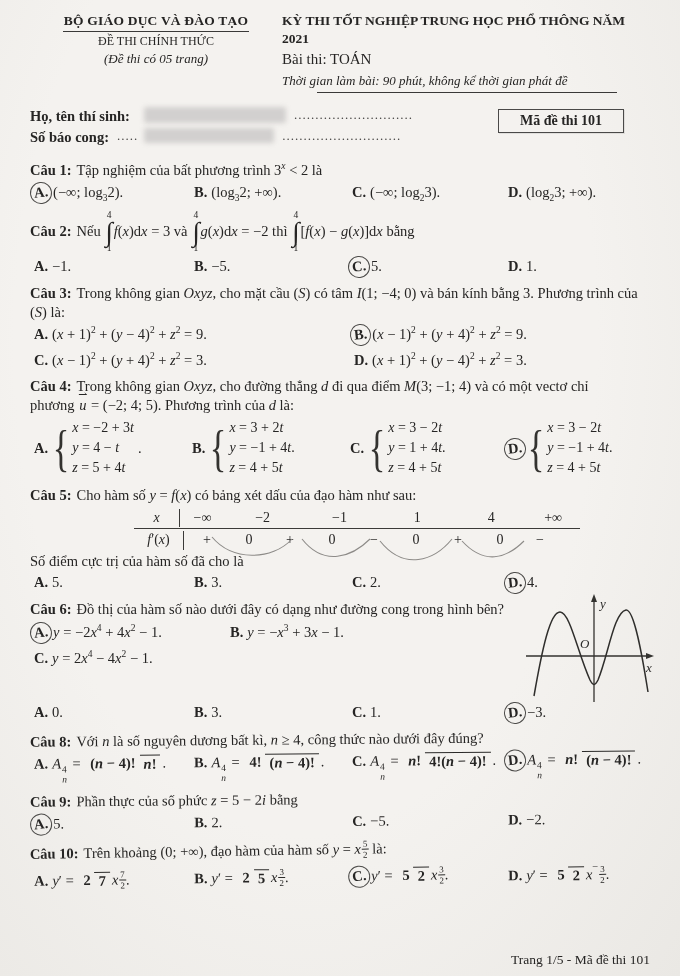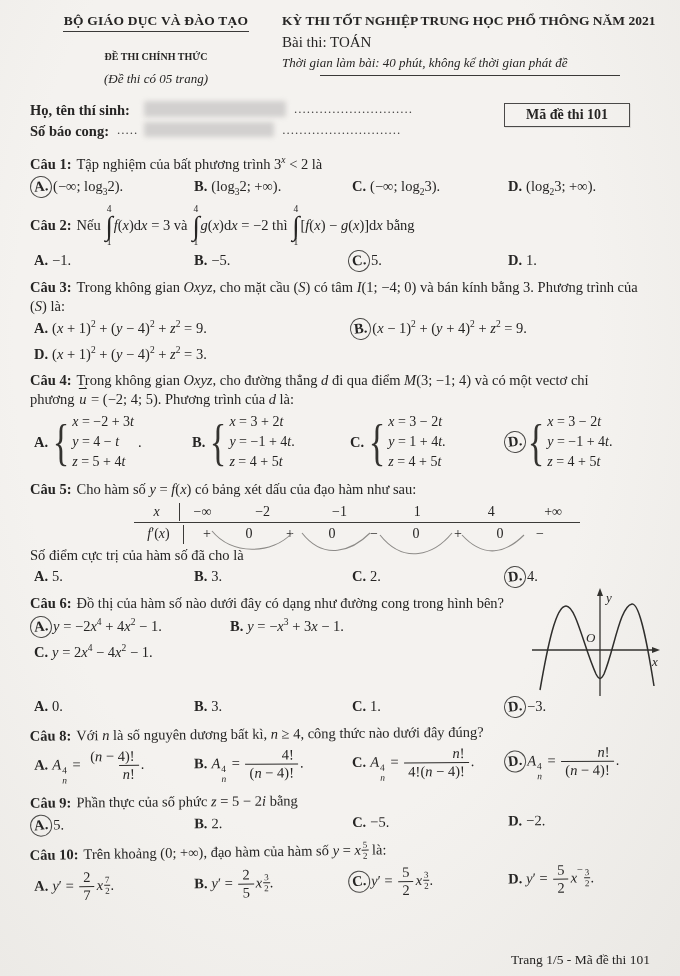--- a/index.html
+++ b/index.html
@@ -1,30 +1,30 @@
 <!DOCTYPE html>
 <html><head>
 <meta charset="utf-8">
 <style>
   html,body{margin:0;padding:0;background:#dddbd8;}
   .page{
     position:relative; width:680px; height:976px; overflow:hidden;
     background:radial-gradient(ellipse at 45% 35%, #f4f2ef 55%, #eae8e4 100%);
     font-family:"Liberation Serif","DejaVu Serif",serif;
     color:#262524; font-size:14.5px; line-height:1.3;
-    box-sizing:border-box; padding:12px 22px 0 30px;
+    box-sizing:border-box; padding:12px 28px 0 30px;
   }
   b,.bold{font-weight:700;}
   .hdr{display:flex; width:100%;}
   .hdr-left{width:252px; text-align:center;}
   .hdr-right{flex:1; text-align:left;}
   .ministry{font-weight:700; font-size:13.5px; letter-spacing:.2px;}
   .uline{height:0; border-bottom:1.3px solid #3a3938; width:186px; margin:1px auto 2px;}
-  .official{font-weight:700; font-size:10px; margin-top:18px;}
-  .pagesnote{font-style:italic; font-size:13px; margin-top:8px;}
+  .official{font-weight:400; font-size:12px; margin-top:2px;}
+  .pagesnote{font-style:italic; font-size:13px; margin-top:2px;}
   .examtitle{font-weight:700; font-size:13.5px;}
   .subject{font-weight:400; font-size:15px; margin-top:3px;}
   .duration{font-style:italic; font-size:13px; margin-top:3px;}
   .uline2{height:0; border-bottom:1.3px solid #3a3938; width:300px; margin:3px auto 0;}
   .cand{position:relative; margin-top:14px; height:46px;}
   .cand-line{display:flex; height:21px;}
   .cand-label{font-weight:700;}
   .blur{background:#d2d0cf; filter:blur(2.5px); border-radius:2px;}
   .blur.b1{width:142px; height:16px; margin-left:14px;}
   .blur.b2{width:130px; height:15px; margin-left:6px;}
@@ -48,21 +48,21 @@
     padding:0 3px 1px 3px; margin:-1px 1px -1px -4px; transform:rotate(-6deg);
   }
   sup{font-size:9.5px;} sub{font-size:9.5px;}
   
   .ig{display:inline-flex; flex-direction:column; align-items:center; vertical-align:middle; line-height:.8; margin:0 1px;}
   .ig .il{font-size:9.5px; line-height:1;}
   .ig .is{font-size:27px; font-weight:400; padding:1px 0;}
   
   .snb{display:inline-flex; flex-direction:column; align-items:flex-start; font-size:9.5px; line-height:1.05; vertical-align:-4px; margin:0 2px 0 1px;}
   
-  .frac{display:inline-flex; flex-direction:column; align-items:flex-end; vertical-align:middle; line-height:1.2; margin:0 2px;}
+  .frac{display:inline-flex; align-items:flex-start; vertical-align:middle; line-height:1.2; margin:0 2px;font-weight:bold;}
   .frac .fd{border-top:1.1px solid #2b2a29;}
   .frac .fn,.frac .fd{padding:0 4px;}
   
   .supfrac{display:inline-flex; flex-direction:column; align-items:center; font-size:9px; line-height:1.15; vertical-align:7px; margin-left:1px;}
   .supfrac span:last-child{border-top:.9px solid #2b2a29; padding:0 1px;}
   .supneg{vertical-align:9px; font-size:10.5px;}
   
   .vec{position:relative; padding:0 1px;}
   .vec:after{content:"⇀"; position:absolute; left:0px; top:-10px; font-size:11px;}
   
@@ -94,21 +94,21 @@
   <div class="hdr">
     <div class="hdr-left">
       <div class="ministry">BỘ GIÁO DỤC VÀ ĐÀO TẠO</div>
       <div class="uline"></div>
       <div class="official">ĐỀ THI CHÍNH THỨC</div>
       <div class="pagesnote">(Đề thi có 05 trang)</div>
     </div>
     <div class="hdr-right">
       <div class="examtitle">KỲ THI TỐT NGHIỆP TRUNG HỌC PHỔ THÔNG NĂM 2021</div>
       <div class="subject">Bài thi: TOÁN</div>
-      <div class="duration">Thời gian làm bài: 40 phút, không kể thời gian phát đề</div>
+      <div class="duration">Thời gian làm bài: 90 phút, không kể thời gian phát đề</div>
       <div class="uline2"></div>
     </div>
   </div>
 
   <div class="cand">
     <div class="cand-line">
       <span class="cand-label">Họ, tên thí sinh:</span>
       <span class="blur b1"></span>
       <span class="dots">............................</span>
     </div>
@@ -153,20 +153,21 @@
       <span class="opt"><span class="okey circ">C.</span><span>5.</span></span>
       <span class="opt"><span class="okey">D.</span><span>1.</span></span>
     </div>
   </div>
 
   <div class="q">
     <div class="stem"><b class="ql">Câu 3:</b><span>Trong không gian <i>Oxyz</i>, cho mặt cầu (<i>S</i>) có tâm <i>I</i>(1; −4; 0) và bán kính bằng 3. Phương trình của (<i>S</i>) là:</span></div>
     <div class="opts g2" style="row-gap:5px;">
       <span class="opt"><span class="okey">A.</span><span>(<i>x</i> + 1)<sup>2</sup> + (<i>y</i> − 4)<sup>2</sup> + <i>z</i><sup>2</sup> = 9.</span></span>
       <span class="opt"><span class="okey circ">B.</span><span>(<i>x</i> − 1)<sup>2</sup> + (<i>y</i> + 4)<sup>2</sup> + <i>z</i><sup>2</sup> = 9.</span></span>
+      <span class="opt"><span class="okey">C.</span><span>(<i>x</i> − 1)<sup>2</sup> + (<i>y</i> + 4)<sup>2</sup> + <i>z</i><sup>2</sup> = 3.</span></span>
       <span class="opt"><span class="okey">D.</span><span>(<i>x</i> + 1)<sup>2</sup> + (<i>y</i> − 4)<sup>2</sup> + <i>z</i><sup>2</sup> = 3.</span></span>
     </div>
   </div>
 
   <div class="q">
     <div class="stem" style="margin-bottom:0;"><b class="ql">Câu 4:</b><span>Trong không gian <i>Oxyz</i>, cho đường thẳng <i>d</i> đi qua điểm <i>M</i>(3; −1; 4) và có một vectơ chỉ</span></div>
     <div class="stem"><span>phương <span class="vec"><i>u</i></span> = (−2; 4; 5). Phương trình của <i>d</i> là:</span></div>
     <div class="sysrow">
       <span class="sys">
           <span class="okey">A.</span>

